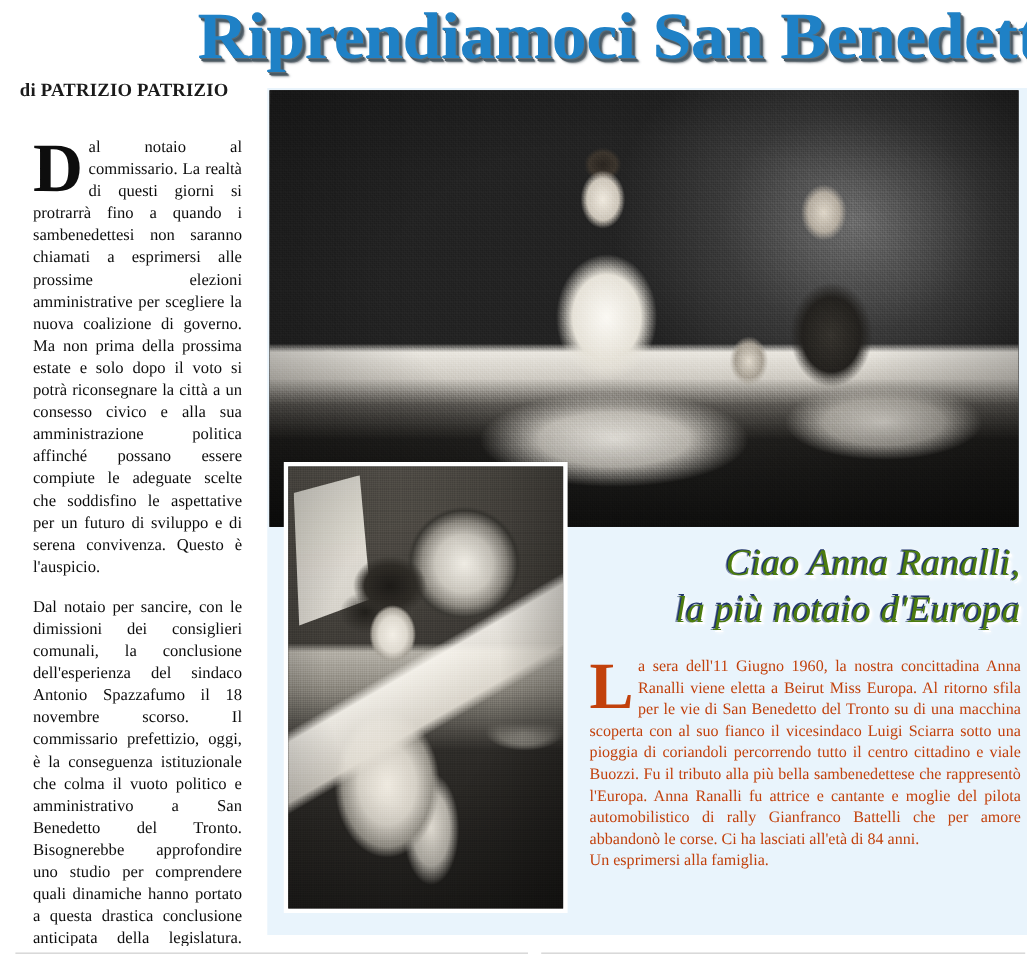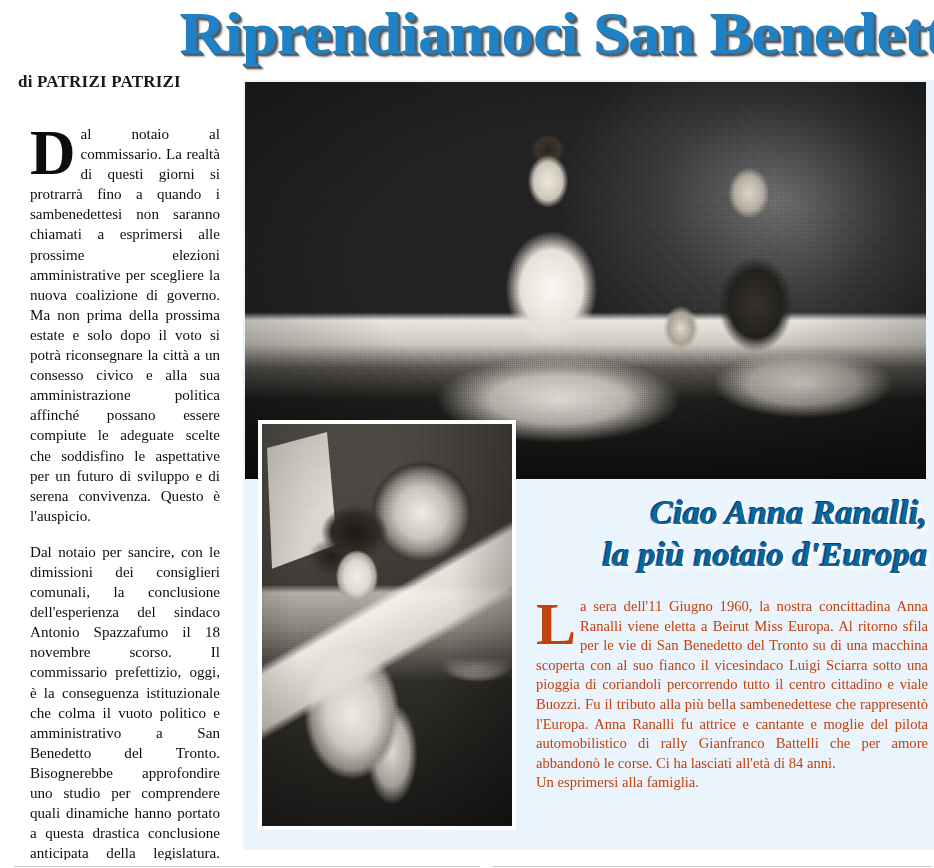--- a/index.html
+++ b/index.html
@@ -233,24 +233,24 @@
 
   
   .script-head {
     position: absolute;
     left: 536px;
     top: 492px;
     width: 392px;
     text-align: right;
     font-family: "Liberation Serif", "DejaVu Serif", serif;
     font-style: italic;
-    font-weight: bold;
+    font-weight: normal;
     font-size: 34px;
     line-height: 42px;
-    color: #0369a1;
+    color: #4d7c0f;
     letter-spacing: 0.3px;
     text-shadow:
       -1px -1px 0 #21356b,
       -2px 0px 0 rgba(33,53,107,0.55),
        2px 2px 0 #ffffff,
        3px 3px 3px rgba(255,255,255,0.9),
        0 0 7px rgba(255,255,255,0.85);
   }
   .script-head .l2 { display: block; }
 
@@ -285,21 +285,21 @@
   .rule-left  { left: 14px;  top: 866px; width: 466px; }
   .rule-right { left: 492px; top: 866px; width: 440px; }
 </style>
 </head>
 <body>
 
 <div class="masthead">
   <span class="masthead-title">Riprendiamoci San Benedetto</span>
 </div>
 
-<div class="byline">di PATRIZI PATRIZI</div>
+<div class="byline">di PATRIZIO PATRIZIO</div>
 
 <div class="right-panel"></div>
 
 <div class="photo-main">
   <div class="pm-layer pm-bg"></div>
   <div class="pm-layer pm-wall"></div>
   <div class="pm-layer pm-crowd"></div>
   <div class="pm-layer pm-car"></div>
   <div class="pm-layer pm-car2"></div>
   <div class="pm-layer pm-woman"></div>

